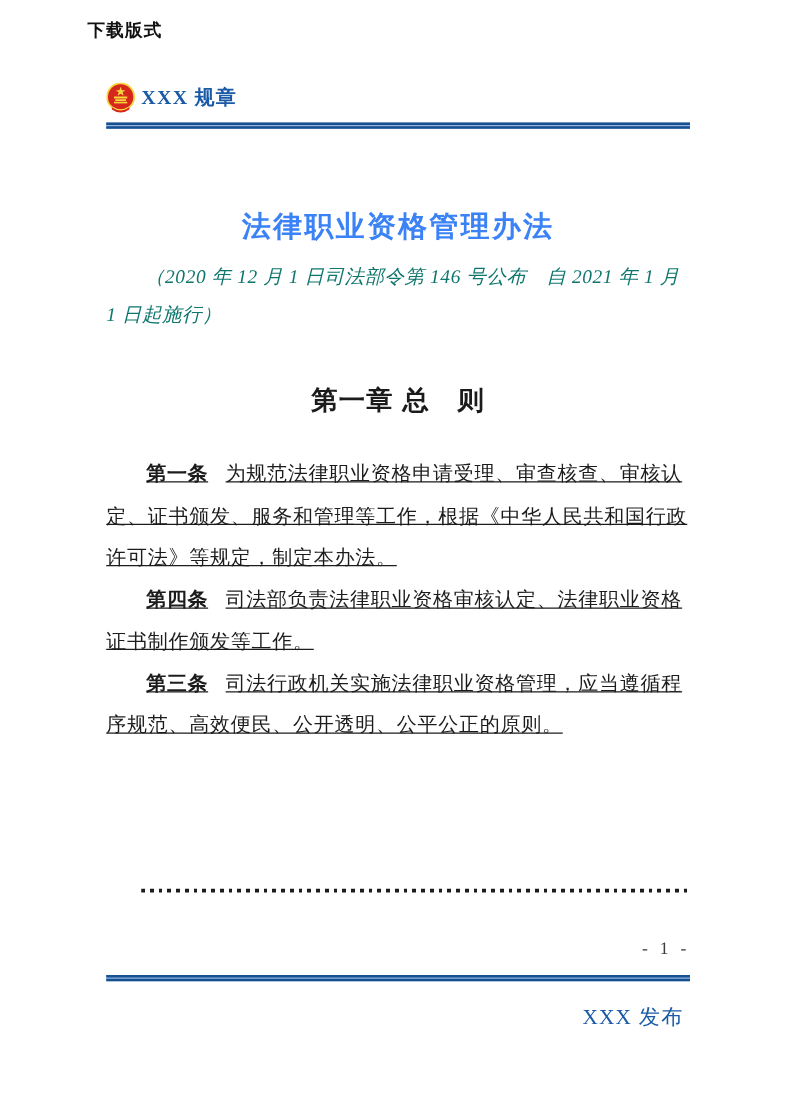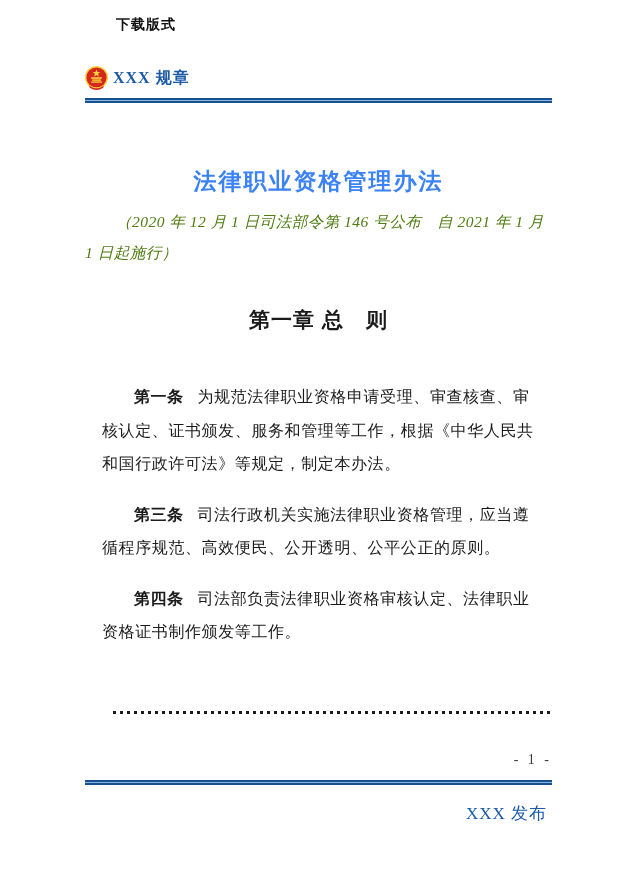--- a/index.html
+++ b/index.html
@@ -14,21 +14,20 @@
   }
   .download-label {
     position: absolute;
     left: 70px;
     top: 16px;
     font-size: 14px;
     font-weight: bold;
     color: #111111;
     letter-spacing: 1px;
     cursor: pointer;
-    margin-left: 46px;
   }
   .doc-header {
     position: absolute;
     left: 85px;
     top: 66px;
     width: 467px;
     display: flex;
     align-items: center;
   }
   .emblem { width: 23px; height: 25px; margin-right: 5px; flex: 0 0 auto; }
@@ -61,21 +60,21 @@
     color: #3b82f6;
     letter-spacing: 2px;
   }
   .pub-note {
     position: absolute;
     left: 85px;
     top: 206px;
     width: 467px;
     font-size: 15.5px;
     font-style: italic;
-    color: #4d7c0f;
+    color: #0f766e;
     line-height: 31px;
     text-indent: 2em;
     letter-spacing: 0.5px;
   }
   .chapter-heading {
     position: absolute;
     left: 85px;
     top: 306px;
     width: 467px;
     text-align: center;
@@ -88,21 +87,21 @@
   .articles {
     position: absolute;
     left: 85px;
     top: 363px;
     width: 467px;
     font-size: 16px;
     color: #1c1c1c;
     line-height: 33.5px;
     letter-spacing: 0.6px;
   }
-  .articles p { text-indent: 2em; margin: 17px; }
+  .articles p { text-indent: 2em; margin: 0; text-decoration: underline; }
   .article-label {
     font-weight: bold;
     font-family: "Liberation Sans", sans-serif;
     letter-spacing: 0.5px;
     padding-right: 14px;
   }
   .dotted-line {
     position: absolute;
     left: 113px;
     top: 711px;
@@ -154,22 +153,22 @@
   <div class="rule-blue rule-top"></div>
 
   <h1 class="doc-title">法律职业资格管理办法</h1>
 
   <p class="pub-note">（2020 年 12 月 1 日司法部令第 146 号公布　自 2021 年 1 月 1 日起施行）</p>
 
   <h2 class="chapter-heading">第一章 总　则</h2>
 
   <div class="articles">
     <p><span class="article-label">第一条</span><span>为规范法律职业资格申请受理、审查核查、审核认定、证书颁发、服务和管理等工作，根据《中华人民共和国行政许可法》等规定，制定本办法。</span></p>
+    <p><span class="article-label">第四条</span><span>司法部负责法律职业资格审核认定、法律职业资格证书制作颁发等工作。</span></p>
     <p><span class="article-label">第三条</span><span>司法行政机关实施法律职业资格管理，应当遵循程序规范、高效便民、公开透明、公平公正的原则。</span></p>
-    <p><span class="article-label">第四条</span><span>司法部负责法律职业资格审核认定、法律职业资格证书制作颁发等工作。</span></p>
   </div>
 
   <div class="dotted-line"></div>
 
   <div class="page-number">- 1 -</div>
 
   <div class="rule-blue rule-bottom"></div>
 
   <div class="publisher-label">XXX 发布</div>
 

